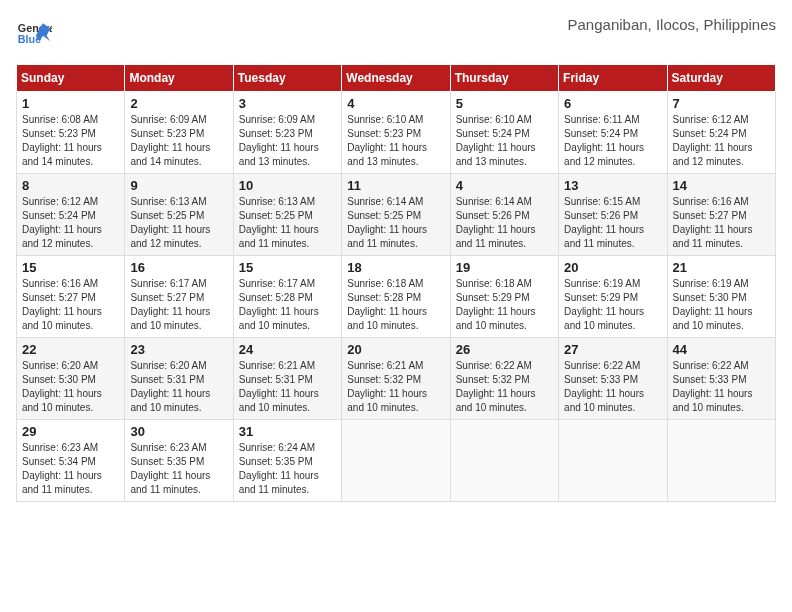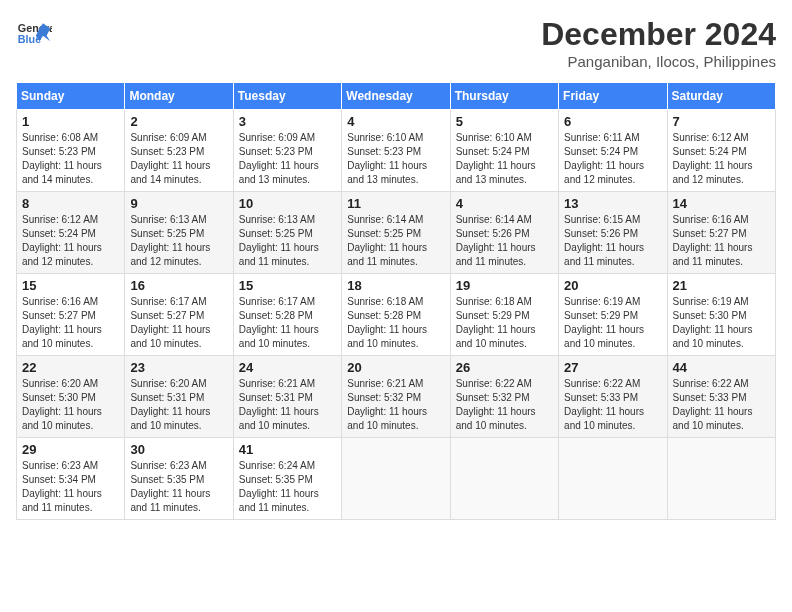--- a/index.html
+++ b/index.html
@@ -36,21 +36,21 @@
     .location-title {
       font-size: 15px;
       color: #555;
     }
     .calendar {
       width: 100%;
       border-collapse: collapse;
       font-size: 11px;
     }
     .calendar th {
-      background-color: #3b82f6;
+      background-color: #b91c1c;
       color: white;
       padding: 6px 4px;
       text-align: left;
       font-size: 12px;
       font-weight: bold;
       border: 1px solid #fff;
     }
     .calendar td {
       border: 1px solid #ddd;
       padding: 4px 5px;
@@ -86,21 +86,20 @@
 
 <div class="header-section">
   <div class="logo">
     <svg class="logo-icon" viewBox="0 0 40 40">
       <text x="2" y="18" font-size="12" font-weight="bold" fill="#333">General</text>
       <text x="2" y="30" font-size="12" font-weight="bold" fill="#3a7bd5">Blue</text>
       <polygon points="30,8 38,14 34,22 38,28 30,22 26,28 22,22 26,14" fill="#3a7bd5"></polygon>
     </svg>
   </div>
   <div class="title-section">
-    <div class="month-title">December 2024</div>
     <div class="location-title">Panganiban, Ilocos, Philippines</div>
   </div>
 </div>
 
 <table class="calendar">
   <thead>
     <tr>
     <th>Sunday</th>
         <th>Monday</th>
         <th>Tuesday</th>
@@ -143,20 +142,20 @@
         <td><span class="day-number">23</span><span class="day-info">Sunrise: 6:20 AM<br>Sunset: 5:31 PM<br>Daylight: 11 hours and 10 minutes.</span></td>
         <td><span class="day-number">24</span><span class="day-info">Sunrise: 6:21 AM<br>Sunset: 5:31 PM<br>Daylight: 11 hours and 10 minutes.</span></td>
         <td><span class="day-number">20</span><span class="day-info">Sunrise: 6:21 AM<br>Sunset: 5:32 PM<br>Daylight: 11 hours and 10 minutes.</span></td>
         <td><span class="day-number">26</span><span class="day-info">Sunrise: 6:22 AM<br>Sunset: 5:32 PM<br>Daylight: 11 hours and 10 minutes.</span></td>
         <td><span class="day-number">27</span><span class="day-info">Sunrise: 6:22 AM<br>Sunset: 5:33 PM<br>Daylight: 11 hours and 10 minutes.</span></td>
         <td><span class="day-number">44</span><span class="day-info">Sunrise: 6:22 AM<br>Sunset: 5:33 PM<br>Daylight: 11 hours and 10 minutes.</span></td>
       </tr>
       <tr>
         <td><span class="day-number">29</span><span class="day-info">Sunrise: 6:23 AM<br>Sunset: 5:34 PM<br>Daylight: 11 hours and 11 minutes.</span></td>
         <td><span class="day-number">30</span><span class="day-info">Sunrise: 6:23 AM<br>Sunset: 5:35 PM<br>Daylight: 11 hours and 11 minutes.</span></td>
-        <td><span class="day-number">41</span><span class="day-info">Sunrise: 6:24 AM<br>Sunset: 5:35 PM<br>Daylight: 11 hours and 11 minutes.</span></td>
+        <td><span class="day-number">31</span><span class="day-info">Sunrise: 6:24 AM<br>Sunset: 5:35 PM<br>Daylight: 11 hours and 11 minutes.</span></td>
         <td class="empty-cell"></td>
         <td class="empty-cell"></td>
         <td class="empty-cell"></td>
         <td class="empty-cell"></td>
       </tr>
     </tbody>
 </table>
 
 </body></html>

